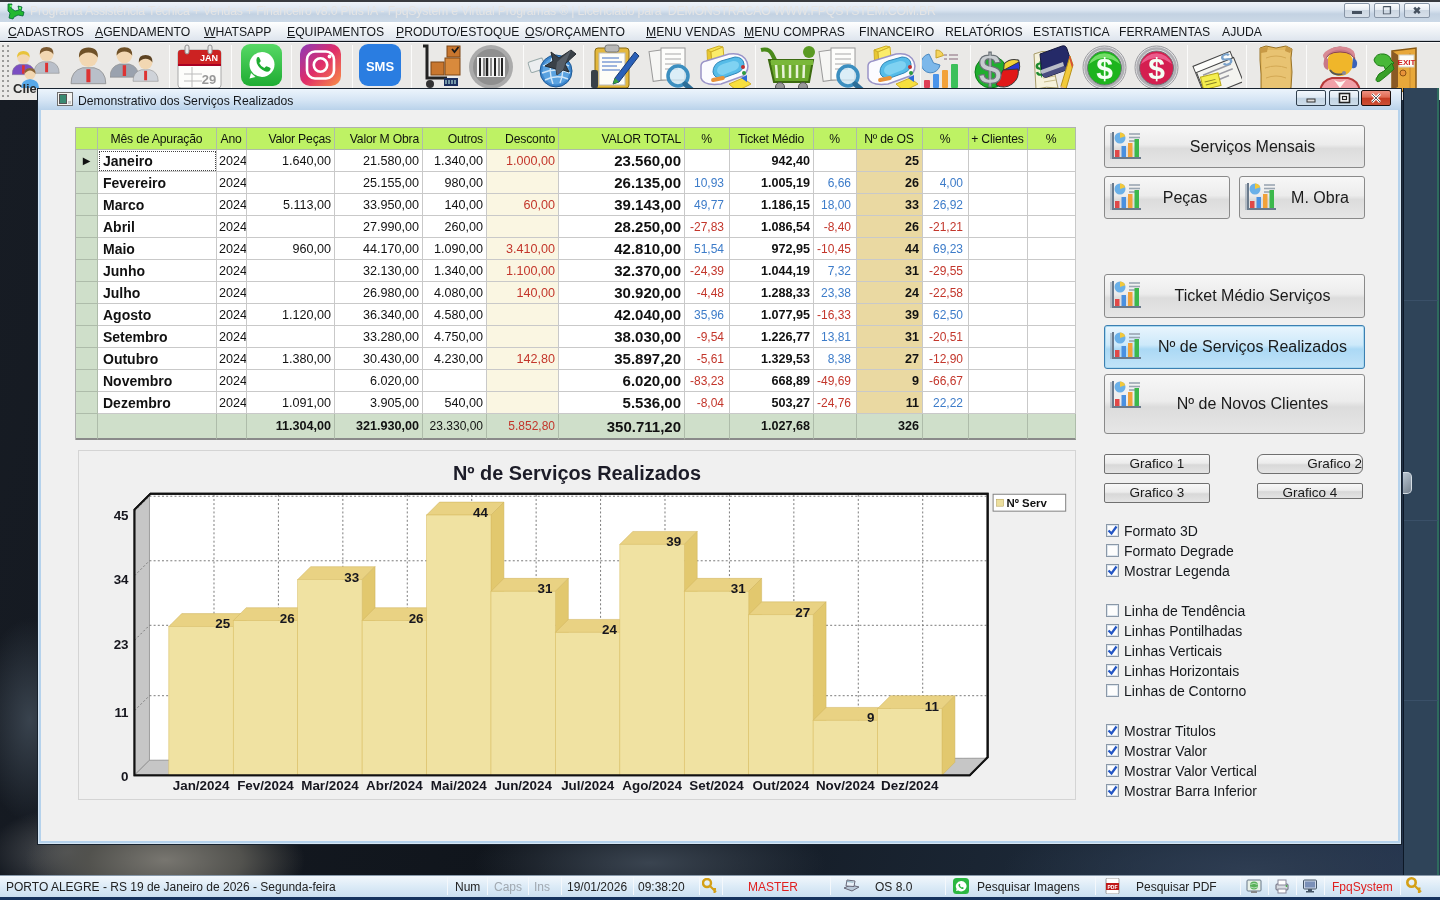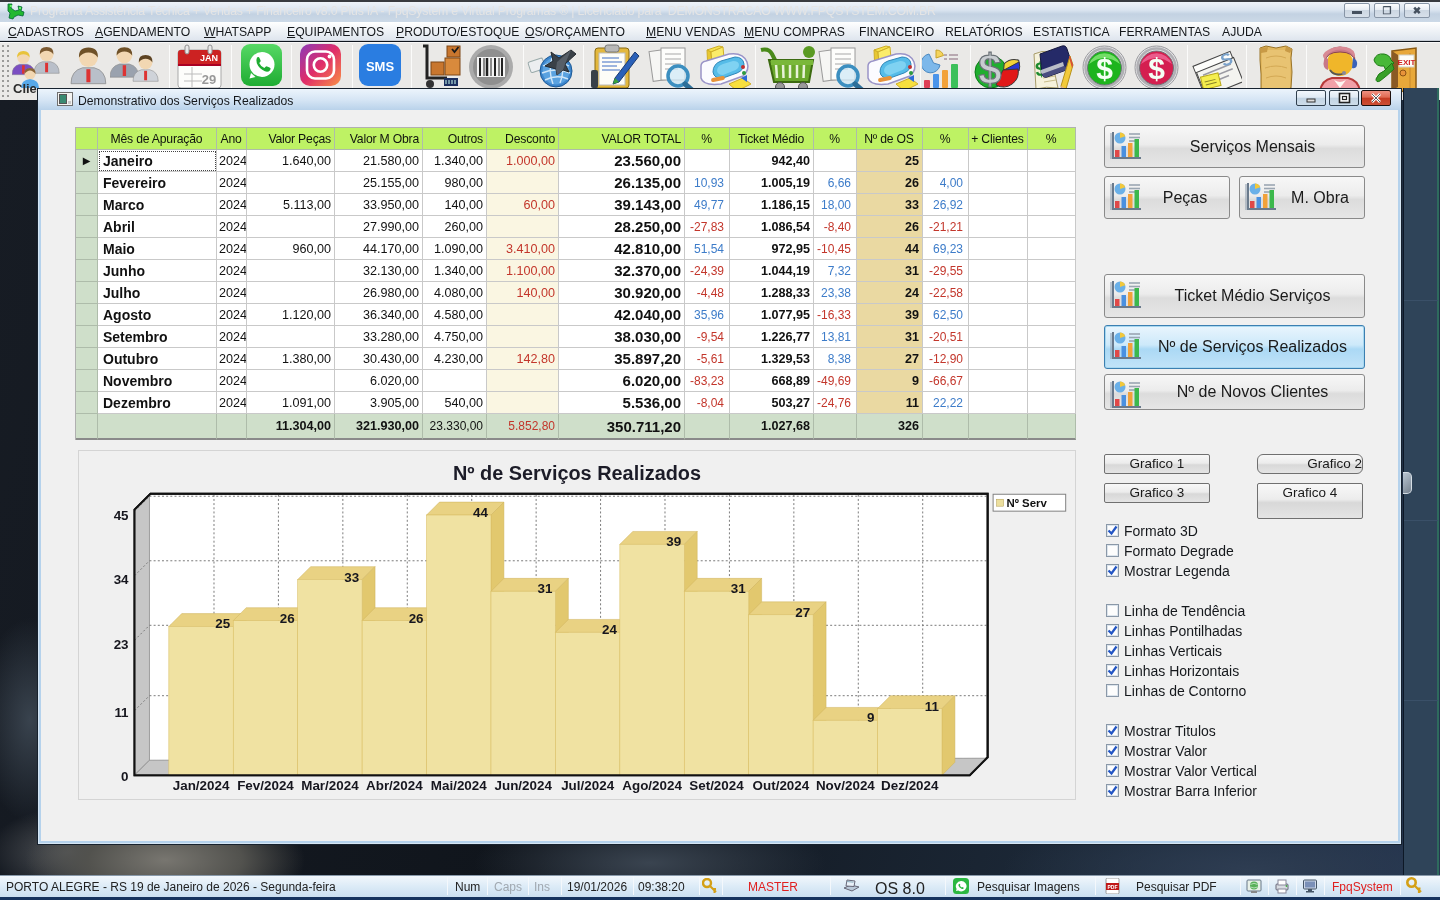--- a/index.html
+++ b/index.html
@@ -872,42 +872,42 @@
           <line x1="19" y1="6.5" x2="30" y2="6.5"></line>
           <line x1="19" y1="10" x2="27" y2="10"></line>
         </g>
         <rect x="5" y="19" width="4.5" height="7" fill="#e04848"></rect>
         <rect x="11.5" y="15" width="4.5" height="11" fill="#4a90e0"></rect>
         <rect x="18" y="12" width="4.5" height="14" fill="#f2a23a"></rect>
         <rect x="24.5" y="8" width="4.5" height="18" fill="#3cb84c"></rect>
       </svg>
       <div style="position:absolute;left:40px;right:4px;top:0;height:100%;display:flex;align-items:center;justify-content:center;font-size:16px;color:#1a1a1a;white-space:nowrap">Nº de Serviços Realizados</div>
     </div>
-<div class="abs" style="left:1104px;top:374px;width:261px;height:36px;border-radius:3px;background:linear-gradient(#f7f7f7,#ececec 45%,#dcdcdc 55%,#e6e6e6);border:1px solid #8a8a8a;">
+<div class="abs" style="left:1104px;top:374px;width:261px;height:60px;border-radius:3px;background:linear-gradient(#f7f7f7,#ececec 45%,#dcdcdc 55%,#e6e6e6);border:1px solid #8a8a8a;">
       <svg width="34" height="30" viewBox="0 0 34 30" style="position:absolute;left:5px;top:5px">
         <path d="M3 1 L3 27 L31 27" stroke="#6a7a8c" stroke-width="2" fill="none"></path>
         <path d="M1 2 L1 28" stroke="#8a9aac" stroke-width="1" fill="none"></path>
         <circle cx="10" cy="7" r="5.5" fill="#6ab0e8"></circle>
         <path d="M10 7 L10 1.5 A5.5 5.5 0 0 1 15.2 5.2 Z" fill="#f2c83a"></path>
         <g stroke="#9aa6b2" stroke-width="1.6">
           <line x1="19" y1="3" x2="30" y2="3"></line>
           <line x1="19" y1="6.5" x2="30" y2="6.5"></line>
           <line x1="19" y1="10" x2="27" y2="10"></line>
         </g>
         <rect x="5" y="19" width="4.5" height="7" fill="#e04848"></rect>
         <rect x="11.5" y="15" width="4.5" height="11" fill="#4a90e0"></rect>
         <rect x="18" y="12" width="4.5" height="14" fill="#f2a23a"></rect>
         <rect x="24.5" y="8" width="4.5" height="18" fill="#3cb84c"></rect>
       </svg>
       <div style="position:absolute;left:40px;right:4px;top:0;height:100%;display:flex;align-items:center;justify-content:center;font-size:16px;color:#1a1a1a;white-space:nowrap">Nº de Novos Clientes</div>
     </div>
 <div class="abs" style="left:1104px;top:454px;width:106px;height:20px;border:1px solid #707070;border-radius:2px;background:linear-gradient(#f8f8f8,#ececec 45%,#d8d8d8 55%,#e4e4e4);text-align:center;font-size:13.5px;color:#1a1a1a;line-height:18px">Grafico 1</div>
 <div class="abs" style="left:1257px;top:454px;width:106px;height:20px;border:1px solid #707070;border-radius:6px;background:linear-gradient(#f8f8f8,#ececec 45%,#d8d8d8 55%,#e4e4e4);text-align:right;font-size:13.5px;color:#1a1a1a;line-height:18px">Grafico 2</div>
 <div class="abs" style="left:1104px;top:483px;width:106px;height:20px;border:1px solid #707070;border-radius:2px;background:linear-gradient(#f8f8f8,#ececec 45%,#d8d8d8 55%,#e4e4e4);text-align:center;font-size:13.5px;color:#1a1a1a;line-height:18px">Grafico 3</div>
-<div class="abs" style="left:1257px;top:483px;width:106px;height:36px;border:1px solid #707070;border-radius:2px;background:linear-gradient(#f8f8f8,#ececec 45%,#d8d8d8 55%,#e4e4e4);text-align:center;font-size:13.5px;color:#1a1a1a;line-height:18px">Grafico 4</div>
+<div class="abs" style="left:1257px;top:483px;width:106px;height:16px;border:1px solid #707070;border-radius:2px;background:linear-gradient(#f8f8f8,#ececec 45%,#d8d8d8 55%,#e4e4e4);text-align:center;font-size:13.5px;color:#1a1a1a;line-height:18px">Grafico 4</div>
 <svg class="abs" style="left:1106px;top:524px" width="13" height="13" viewBox="0 0 13 13">
       <rect x="0.5" y="0.5" width="12" height="12" fill="#fdfdfd" stroke="#8a98a8"></rect>
       <rect x="1.5" y="1.5" width="10" height="10" fill="none" stroke="#dce4ec"></rect>
       <path d="M2.5 6.5 L5.5 9.5 L10.5 2.5" stroke="#2255c4" stroke-width="2.2" fill="none"></path>
     </svg>
 <div class="abs" style="left:1124px;top:523px;font-size:14px;color:#15181c;white-space:nowrap">Formato 3D</div>
 <svg class="abs" style="left:1106px;top:544px" width="13" height="13" viewBox="0 0 13 13">
       <rect x="0.5" y="0.5" width="12" height="12" fill="#fdfdfd" stroke="#8a98a8"></rect>
       <rect x="1.5" y="1.5" width="10" height="10" fill="none" stroke="#dce4ec"></rect>
     </svg>
@@ -995,21 +995,21 @@
 <svg class="abs" style="left:702px;top:878px" width="16" height="16" viewBox="0 0 16 16">
       <circle cx="5" cy="5" r="4" fill="none" stroke="#d4a017" stroke-width="2.4"></circle>
       <path d="M8 8 L14 14 M11 11 L14 11 M12.5 12.5 L12.5 15" stroke="#d4a017" stroke-width="2"></path>
     </svg>
 <div class="abs" style="left:748px;top:880px;font-size:12px;color:#e02020;white-space:nowrap">MASTER</div>
 <svg class="abs" style="left:843px;top:879px" width="17" height="14" viewBox="0 0 17 14">
       <path d="M1 9 L8 6 L16 8 L9 12 Z" fill="#b9c8d8" stroke="#667"></path>
       <path d="M3 7 L4 1 L12 2 L11 7.5 Z" fill="#e8f0f8" stroke="#667"></path>
       <path d="M4 2.5 L10.5 3.2" stroke="#8ab" stroke-width="1"></path>
     </svg>
-<div class="abs" style="left:875px;top:880px;font-size:16px;color:#222;white-space:nowrap">OS 8.0</div>
+<div class="abs" style="left:875px;top:880px;font-size:12px;color:#222;white-space:nowrap">OS 8.0</div>
 <svg class="abs" style="left:953px;top:878px" width="16" height="16" viewBox="0 0 16 16">
       <rect width="16" height="16" rx="3.5" fill="#2bb741"></rect>
       <path d="M8 3 a5.2 5.2 0 0 0 -4.4 7.9 L3 13 l2.3 -0.6 A5.2 5.2 0 1 0 8 3 Z" fill="#fff"></path>
       <path d="M6 6 q0.6-0.5 1 0.2 l0.4 0.8 l-0.5 0.6 q0.7 1.4 2 2 l0.6-0.6 l0.9 0.4 q0.7 0.4 0.1 1 q-0.8 0.9-2 0.4 q-2.2-1-3-3 q-0.4-1.2 0.5-1.8 Z" fill="#2bb741"></path>
     </svg>
 <div class="abs" style="left:977px;top:880px;font-size:12px;color:#222;white-space:nowrap">Pesquisar Imagens</div>
 <svg class="abs" style="left:1105px;top:878px" width="15" height="16" viewBox="0 0 15 16">
       <rect x="1" y="0" width="13" height="16" rx="1.5" fill="#fff" stroke="#999"></rect>
       <rect x="1" y="5" width="13" height="7" fill="#c01818"></rect>
       <text x="7.5" y="10.8" font-size="5" font-weight="bold" fill="#fff" text-anchor="middle">PDF</text>

